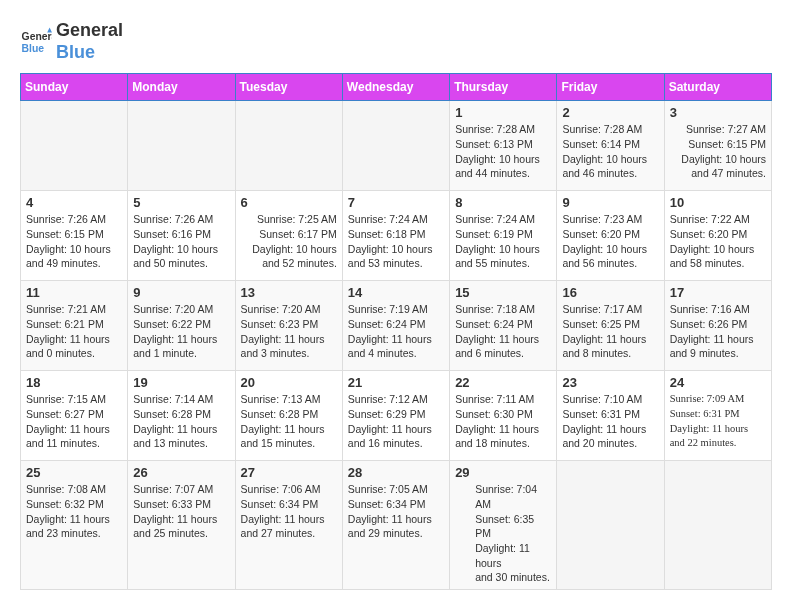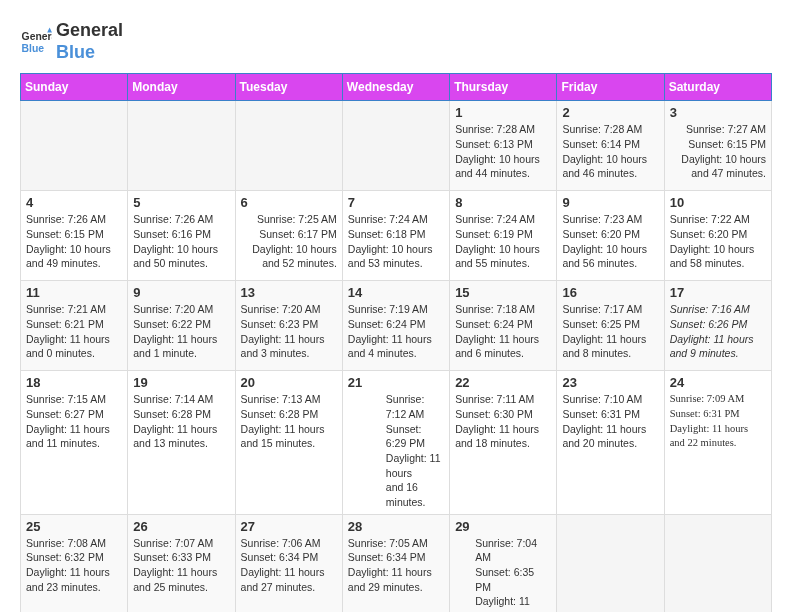--- a/index.html
+++ b/index.html
@@ -246,21 +246,21 @@
         </td>
         <td>
           <div class="day-number">16</div>
           <div class="day-info" style="white-space: pre-line;">Sunrise: 7:17 AM
 Sunset: 6:25 PM
 Daylight: 11 hours
 and 8 minutes.</div>
         </td>
         <td>
           <div class="day-number">17</div>
-          <div class="day-info" style="white-space: pre-line; font-style: italic;">Sunrise: 7:16 AM
+          <div class="day-info" style="white-space: pre-line;">Sunrise: 7:16 AM
 Sunset: 6:26 PM
 Daylight: 11 hours
 and 9 minutes.</div>
         </td>
       </tr>
       <tr class="week-row">
         <td>
           <div class="day-number">18</div>
           <div class="day-info" style="white-space: pre-line;">Sunrise: 7:15 AM
 Sunset: 6:27 PM
@@ -276,21 +276,21 @@
         </td>
         <td>
           <div class="day-number">20</div>
           <div class="day-info" style="white-space: pre-line;">Sunrise: 7:13 AM
 Sunset: 6:28 PM
 Daylight: 11 hours
 and 15 minutes.</div>
         </td>
         <td>
           <div class="day-number">21</div>
-          <div class="day-info" style="white-space: pre-line; margin-left: 38px;">Sunrise: 7:12 AM
+          <div class="day-info" style="white-space: pre-line;">Sunrise: 7:12 AM
 Sunset: 6:29 PM
 Daylight: 11 hours
 and 16 minutes.</div>
         </td>
         <td>
           <div class="day-number">22</div>
           <div class="day-info" style="white-space: pre-line;">Sunrise: 7:11 AM
 Sunset: 6:30 PM
 Daylight: 11 hours
 and 18 minutes.</div>

